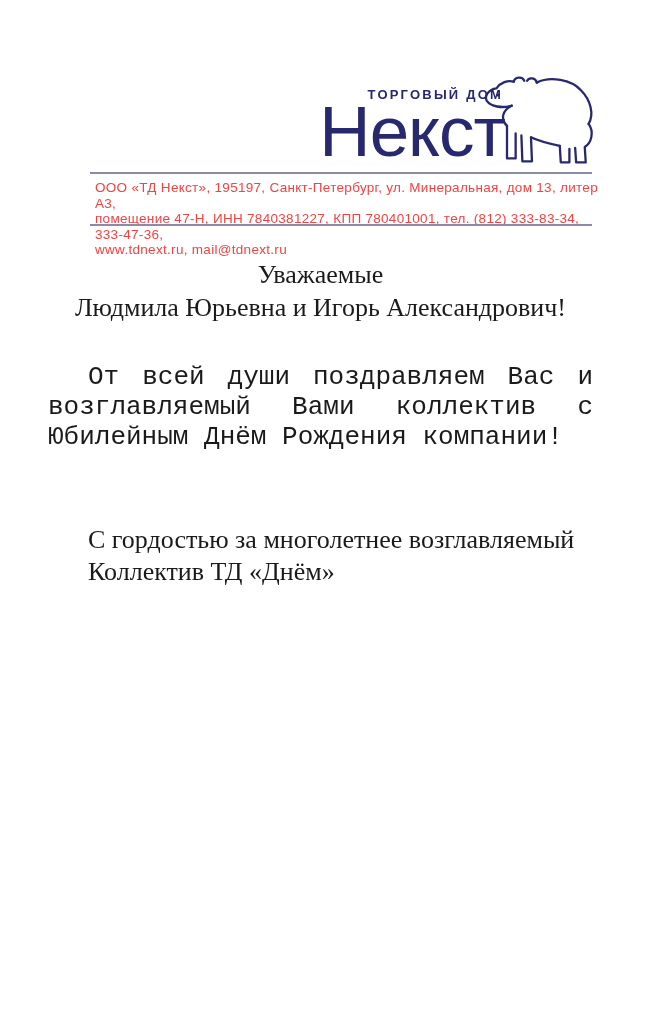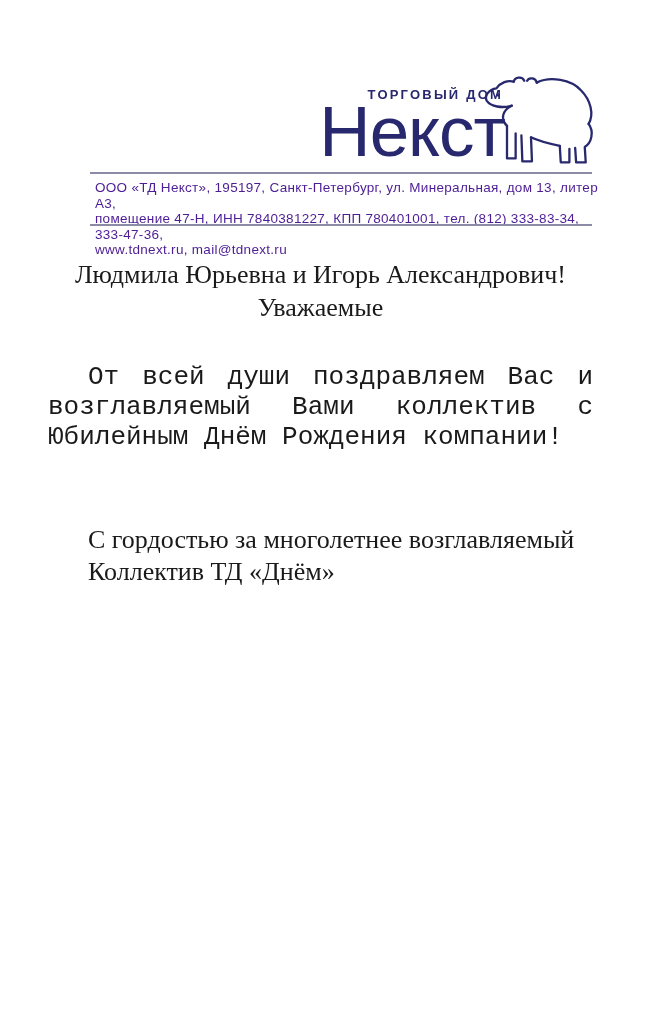--- a/index.html
+++ b/index.html
@@ -33,21 +33,21 @@
   .rule{
     position:absolute;left:90px;width:502px;height:0;
     border-top:2px solid #8b8ba6;
   }
   .rule-top{top:172px;}
   .rule-bottom{top:224px;}
   .address{
     position:absolute;top:180px;left:95px;width:505px;
     font-family:"Liberation Sans", sans-serif;
     font-size:13.5px;line-height:15.5px;letter-spacing:0.3px;
-    color:#4c1d95;
+    color:#ef4444;
   }
   
   .letter{
     position:absolute;top:252px;left:48px;width:545px;
     color:#1a1a1a;font-size:26px;
   }
   .salutation{
     text-align:center;line-height:33px;
     margin:6px 0 38px 0;
   }
@@ -98,22 +98,22 @@
   <div class="rule rule-top"></div>
   <div class="address">
     <div>ООО «ТД Некст», 195197, Санкт-Петербург, ул. Минеральная, дом 13, литер А3,</div>
     <div>помещение 47-Н, ИНН 7840381227, КПП 780401001, тел. (812) 333-83-34, 333-47-36,</div>
     <div>www.tdnext.ru, mail@tdnext.ru</div>
   </div>
   <div class="rule rule-bottom"></div>
 
   <div class="letter">
     <div class="salutation">
+      <div>Уважаемые</div>
       <div>Людмила Юрьевна и Игорь Александрович!</div>
-      <div>Уважаемые</div>
     </div>
 
     <p class="body-par">От всей души поздравляем Вас и возглавляемый Вами коллектив с Юбилейным Днём Рождения компании!</p>
 
     <div class="signature">
       <p>С гордостью за многолетнее возглавляемый</p>
       <p>Коллектив ТД «Днём»</p>
     </div>
   </div>
 

